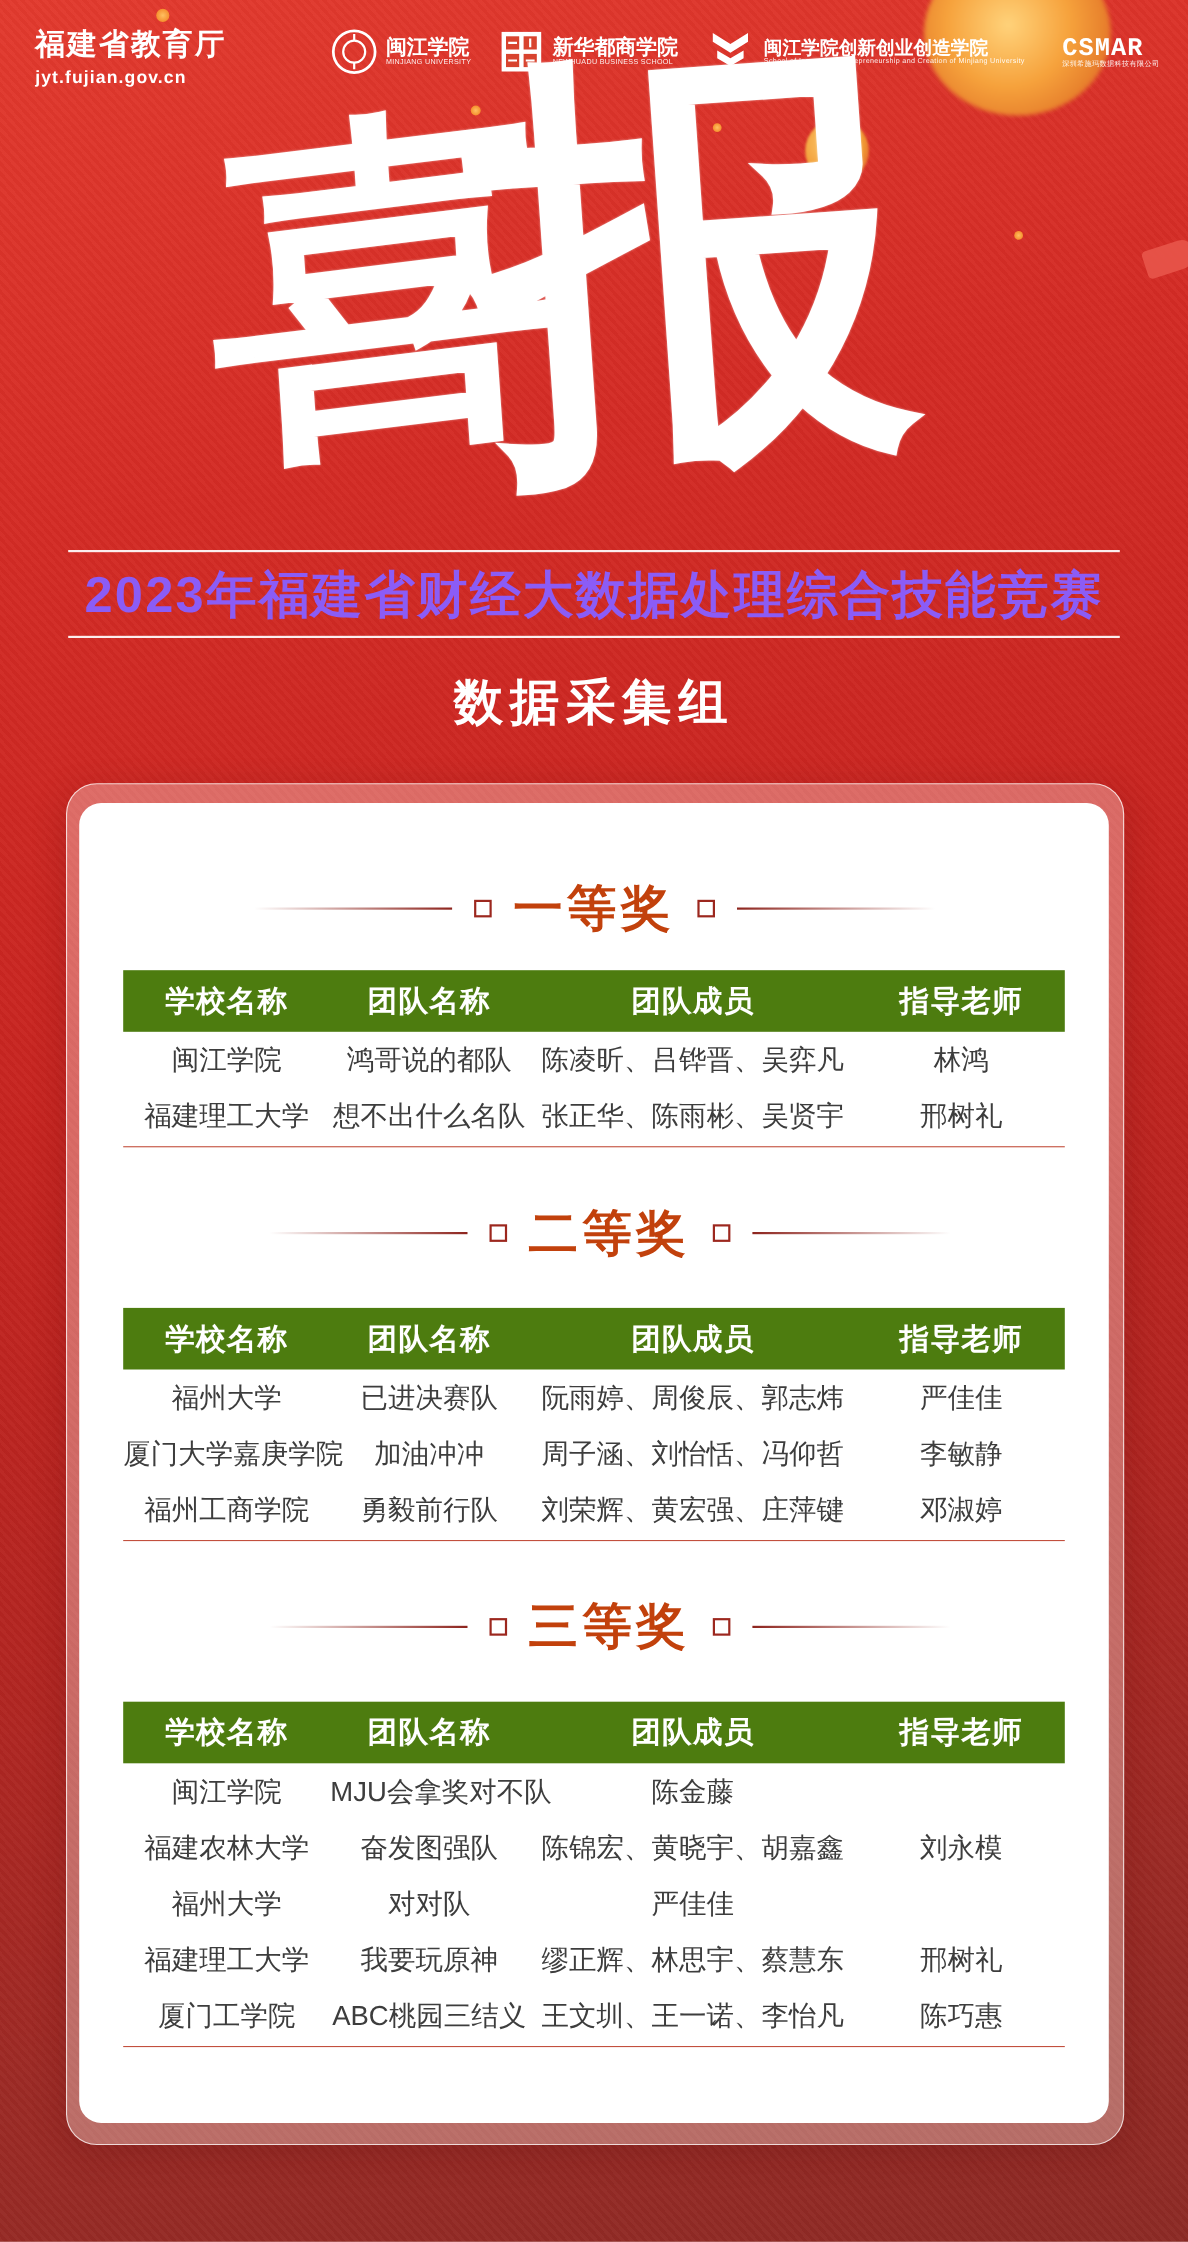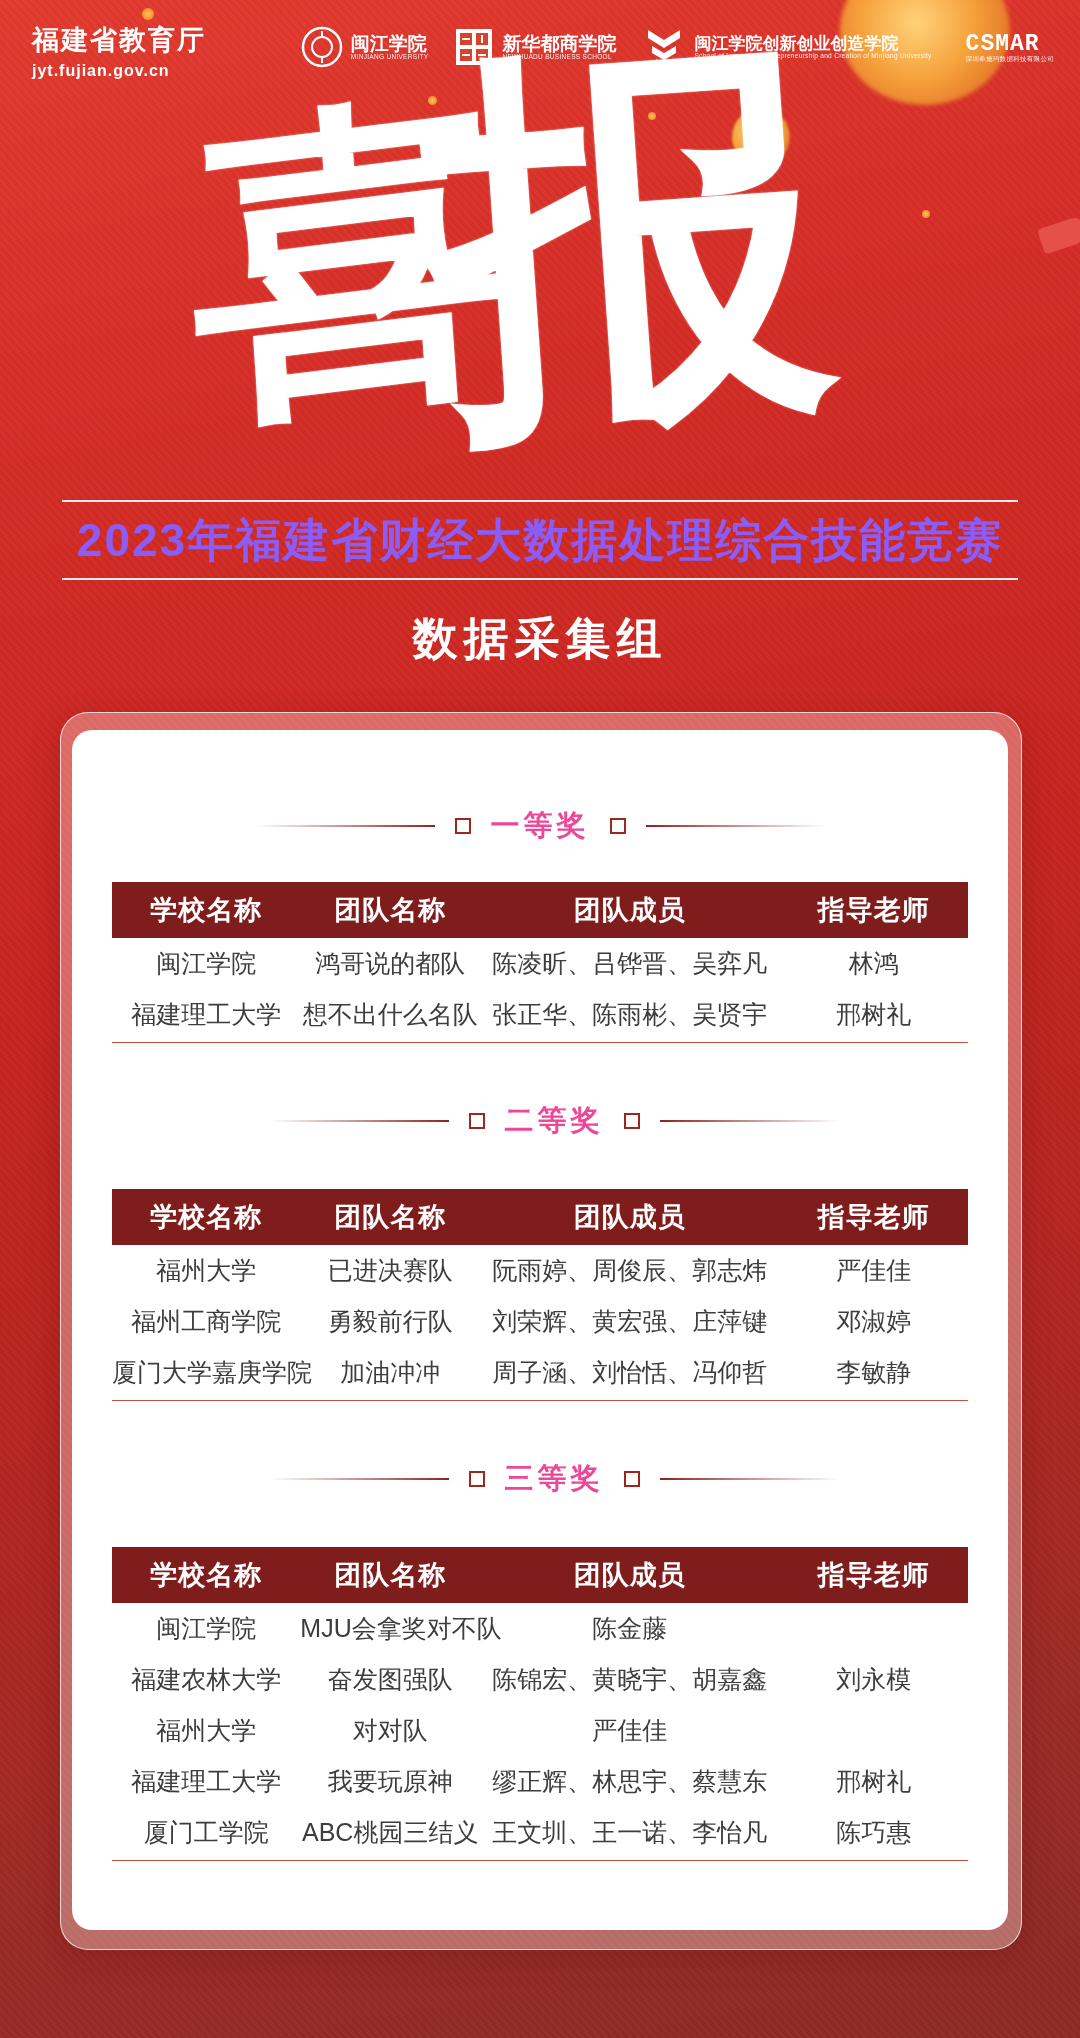--- a/index.html
+++ b/index.html
@@ -62,26 +62,26 @@
   .card{position:absolute;left:72px;top:730px;width:936px;height:1200px;
     border-radius:20px;background:#ffffff;overflow:hidden;}
   
   .section-heading{display:flex;align-items:center;justify-content:center;gap:20px;height:48px;}
   .sec1 .section-heading{margin-top:72px;}
   .sec-heading-later{margin-top:54px;padding-left:28px;}
   .deco-line{width:180px;height:2px;}
   .deco-line.left{background:linear-gradient(to right,rgba(141,36,29,0),#8d241d);}
   .deco-line.right{background:linear-gradient(to left,rgba(141,36,29,0),#8d241d);}
   .deco-square{width:12px;height:12px;border:2px solid #9c271e;background:transparent;}
-  .section-heading .txt{font-size:29px;font-weight:bold;color:#ec4899;letter-spacing:4px;}
+  .section-heading .txt{font-size:45px;font-weight:bold;color:#c2410c;letter-spacing:4px;}
   .table{width:856px;margin:0 auto;}
   .t-margin-a{margin-top:32px;}
   .t-margin-b{margin-top:44px;}
   .tr,.thead{display:grid;grid-template-columns:22% 21% 35% 22%;}
-  .thead{background:#7f1d1d;height:56px;align-items:center;}
+  .thead{background:#4d7c0f;height:56px;align-items:center;}
   .thead .th{color:#fff;font-size:27px;font-weight:bold;text-align:center;letter-spacing:1px;}
   .tr{height:51px;align-items:center;}
   .tr .td{font-size:25px;color:#3d3d3d;text-align:center;white-space:nowrap;}
   .tbody{border-bottom:1px solid #c2503e;padding-bottom:2px;}
 </style>
 </head>
 <body>
 
 <div class="texture"></div>
 
@@ -218,30 +218,30 @@
           <div class="th">指导老师</div>
         </div>
       <div class="tbody">
           <div class="tr">
             <div class="td">福州大学</div>
             <div class="td">已进决赛队</div>
             <div class="td">阮雨婷、周俊辰、郭志炜</div>
             <div class="td">严佳佳</div>
           </div>
           <div class="tr">
+            <div class="td">厦门大学嘉庚学院</div>
+            <div class="td">加油冲冲</div>
+            <div class="td">周子涵、刘怡恬、冯仰哲</div>
+            <div class="td">李敏静</div>
+          </div>
+          <div class="tr">
             <div class="td">福州工商学院</div>
             <div class="td">勇毅前行队</div>
             <div class="td">刘荣辉、黄宏强、庄萍键</div>
             <div class="td">邓淑婷</div>
-          </div>
-          <div class="tr">
-            <div class="td">厦门大学嘉庚学院</div>
-            <div class="td">加油冲冲</div>
-            <div class="td">周子涵、刘怡恬、冯仰哲</div>
-            <div class="td">李敏静</div>
           </div>
         </div>
     </div>
   </div>
 
   <div class="section sec3">
     <div class="section-heading sec-heading-later">
       <span class="deco-line left"></span>
       <span class="deco-square"></span>
       <span class="txt">三等奖</span>

